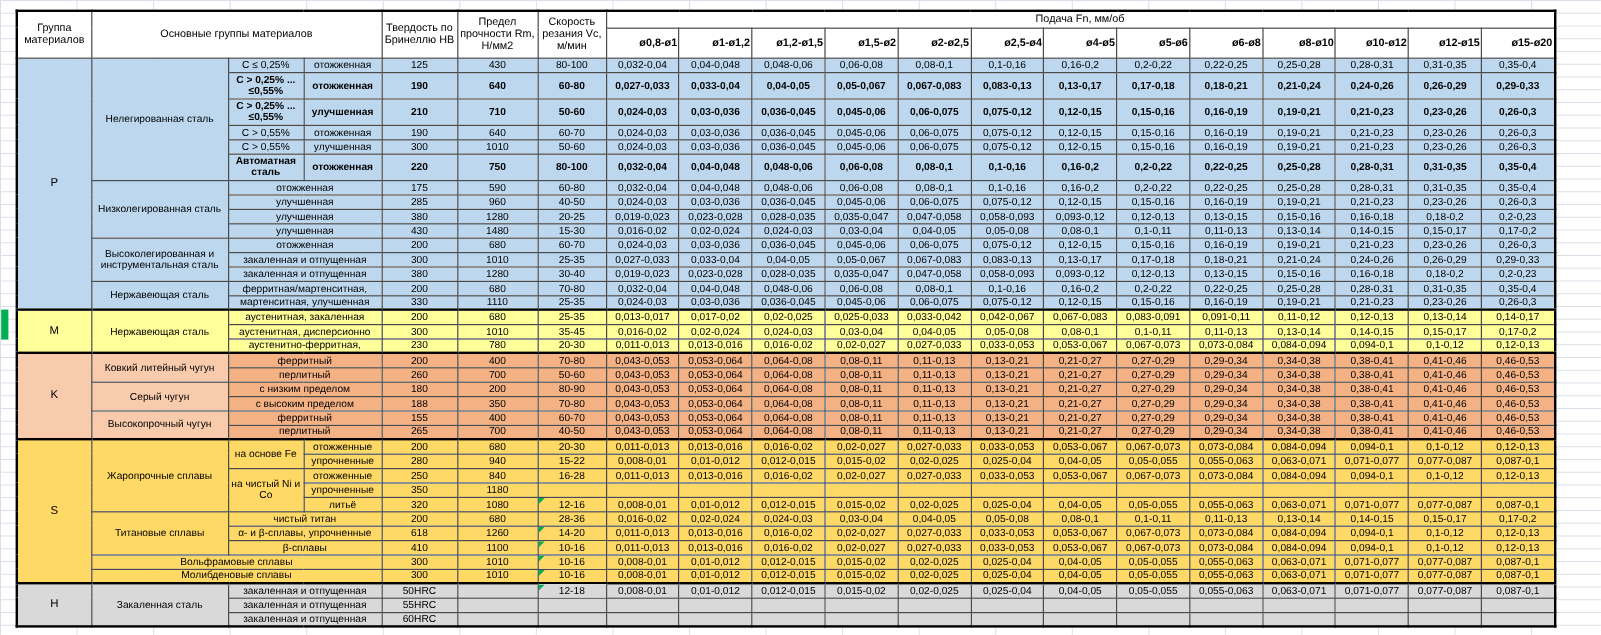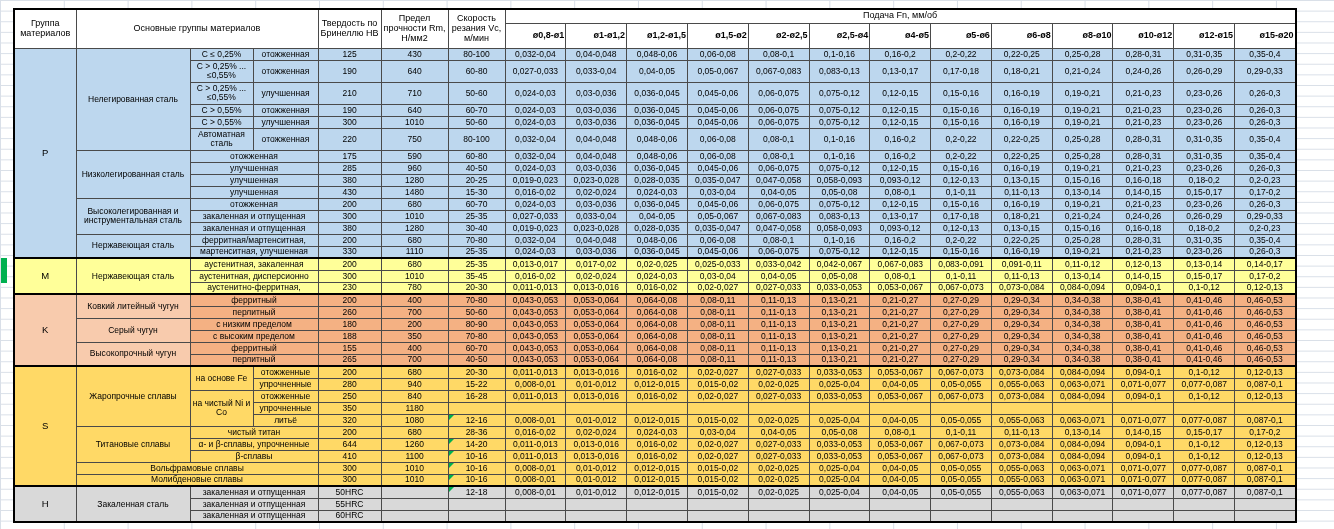--- a/index.html
+++ b/index.html
@@ -17,21 +17,21 @@
     border:2px solid #000;
   }
   td,th{
     border:1px solid #4a4a4a;text-align:center;vertical-align:middle;
     padding:0 1px;font-size:8.5px;line-height:1.06;color:#000;overflow:hidden;
   }
   thead th{background:#ffffff;font-weight:normal;font-size:9px;}
   tr.h-top{height:14px;}
   tr.h-dia th{font-weight:bold;height:24px;font-size:9px;text-align:right;}
   tbody tr{height:12px;}
-  tbody tr.tall{height:22px;}
+  tbody tr.tall{height:22px;font-weight:bold;}
   td.num,td.vc,td.feed{white-space:nowrap;}
   td.group{font-size:9.5px;}
   .sec-p td{background:var(--p);}
   .sec-m td{background:var(--m);margin-top:24px;}
   .sec-k td{background:var(--k);}
   .sec-k td.group,.sec-k td.name{background:var(--k_light);}
   .sec-s td{background:var(--s);}
   .sec-h td{background:var(--h);}
   tr.sec-start td{border-top:2px solid #000;}
   td.mark{position:relative;}
@@ -686,21 +686,21 @@
           <td class="feed">0,08-0,1</td>
           <td class="feed">0,1-0,11</td>
           <td class="feed">0,11-0,13</td>
           <td class="feed">0,13-0,14</td>
           <td class="feed">0,14-0,15</td>
           <td class="feed">0,15-0,17</td>
           <td class="feed">0,17-0,2</td>
         </tr>
         <tr class="sec-s">
           <td colspan="2" class="state">α- и β-сплавы, упрочненные</td>
-          <td class="num">644</td>
+          <td class="num">618</td>
           <td class="num">1260</td>
           <td class="vc mark">14-20</td>
           <td class="feed">0,011-0,013</td>
           <td class="feed">0,013-0,016</td>
           <td class="feed">0,016-0,02</td>
           <td class="feed">0,02-0,027</td>
           <td class="feed">0,027-0,033</td>
           <td class="feed">0,033-0,053</td>
           <td class="feed">0,053-0,067</td>
           <td class="feed">0,067-0,073</td>

